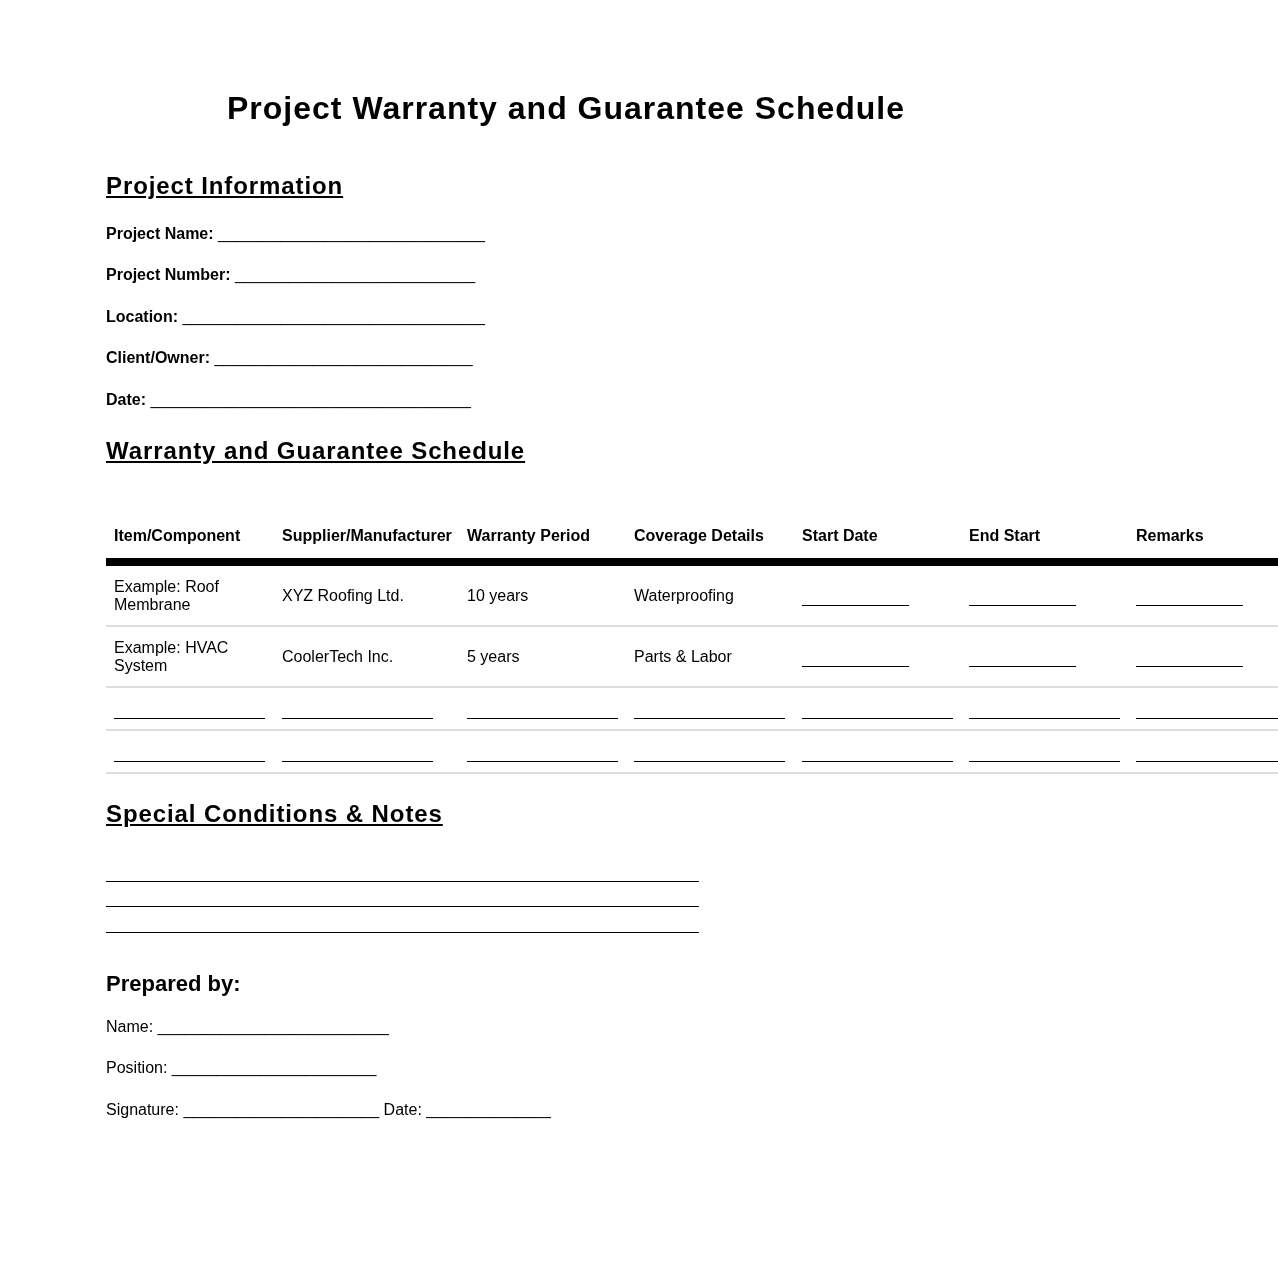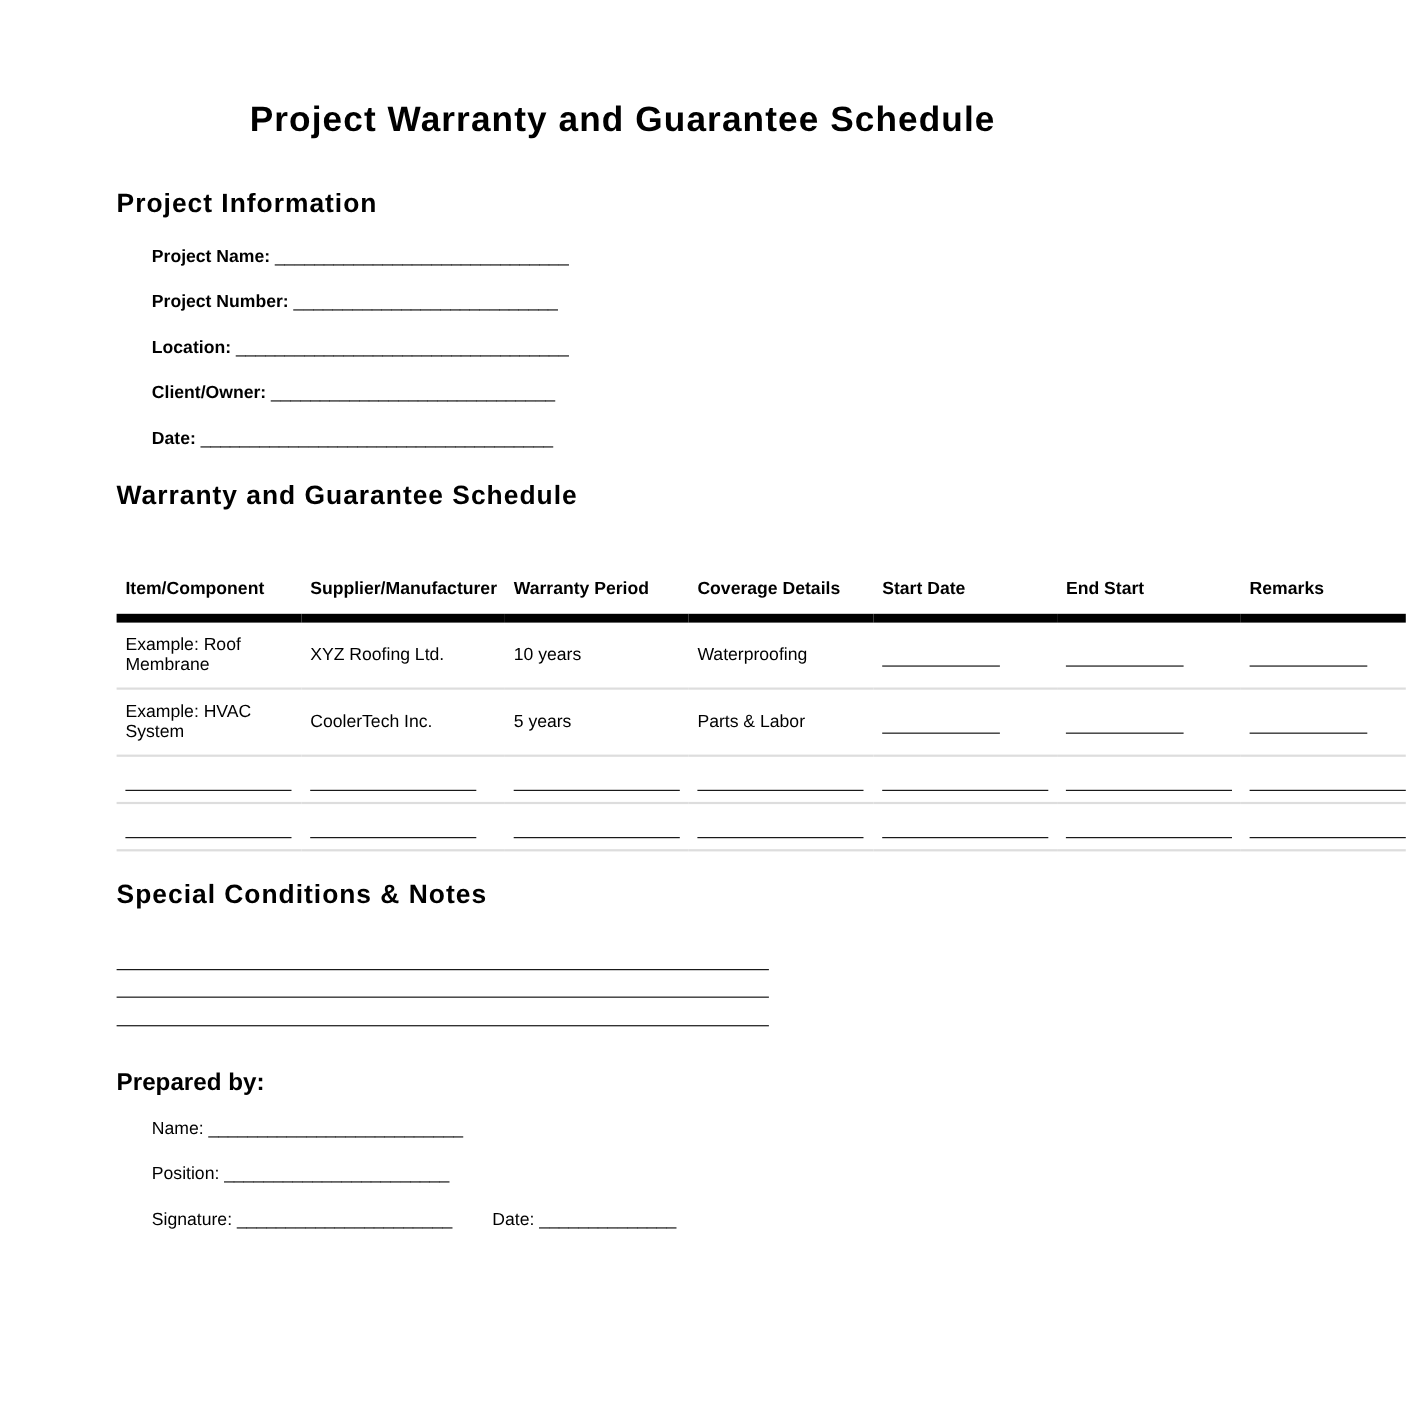--- a/index.html
+++ b/index.html
@@ -31,29 +31,30 @@
     }
     h2.section {
       position: absolute;
       left: 0;
       margin: 0;
       font-size: 24px;
       font-weight: bold;
       letter-spacing: 0.9px;
       line-height: 30px;
       white-space: nowrap;
+      text-decoration: underline;
     }
     .field {
       position: absolute;
       left: 0;
       font-size: 16px;
       line-height: 20px;
       white-space: nowrap;
     }
-    .field .lbl { font-weight: bold; margin-left: 32px; }
+    .field .lbl { font-weight: bold; }
     .field .blank { }
     .plain .lbl { font-weight: normal; }
 
     table.sched {
       position: absolute;
       left: 0;
       top: 514px;
       border-collapse: collapse;
       width: 1175px;
       font-size: 16px;

